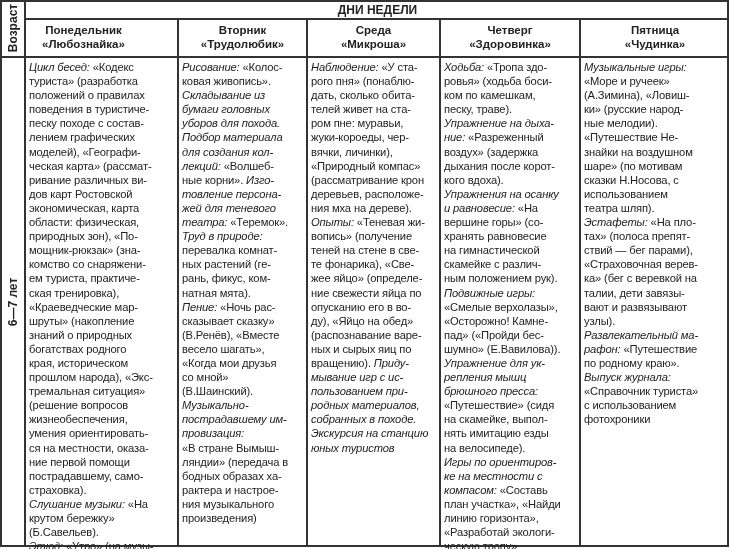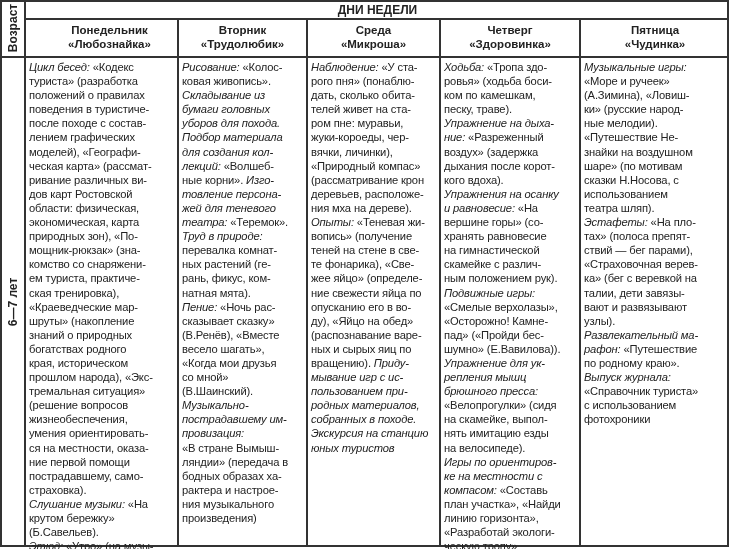--- a/index.html
+++ b/index.html
@@ -31,21 +31,21 @@
 </div>
 
 <div class="age-head">
     <span>Возраст</span>
   </div>
 <div class="age-val">
     <span>6—7 лет</span>
   </div>
 <div class="days-title">ДНИ НЕДЕЛИ</div>
 
-<div class="dayhdr" style="left:34px; width:151px;">
+<div class="dayhdr" style="left:8px; width:151px;">
   <span>Понедельник</span>
   <span>«Любознайка»</span>
 </div>
 <div class="dayhdr" style="left:179px; width:127px;">
   <span>Вторник</span>
   <span>«Трудолюбик»</span>
 </div>
 <div class="dayhdr" style="left:308px; width:131px;">
   <span>Среда</span>
   <span>«Микроша»</span>
@@ -57,28 +57,28 @@
 <div class="dayhdr" style="left:581px; width:148px;">
   <span>Пятница</span>
   <span>«Чудинка»</span>
 </div>
 
 <div class="cell" id="col0" style="left:24px; width:153px;">
     <span class="line"><i>Цикл бесед:</i><span> «Кодекс</span></span>
     <span class="line"><span>туриста» (разработка</span></span>
     <span class="line"><span>положений о правилах</span></span>
     <span class="line"><span>поведения в туристиче-</span></span>
-    <span class="line"><span>после походе с состав-</span></span>
+    <span class="line"><span>песку походе с состав-</span></span>
     <span class="line"><span>лением графических</span></span>
     <span class="line"><span>моделей), «Географи-</span></span>
     <span class="line"><span>ческая карта» (рассмат-</span></span>
     <span class="line"><span>ривание различных ви-</span></span>
     <span class="line"><span>дов карт Ростовской</span></span>
+    <span class="line"><span>экономическая, карта</span></span>
     <span class="line"><span>области: физическая,</span></span>
-    <span class="line"><span>экономическая, карта</span></span>
     <span class="line"><span>природных зон), «По-</span></span>
     <span class="line"><span>мощник-рюкзак» (зна-</span></span>
     <span class="line"><span>комство со снаряжени-</span></span>
     <span class="line"><span>ем туриста, практиче-</span></span>
     <span class="line"><span>ская тренировка),</span></span>
     <span class="line"><span>«Краеведческие мар-</span></span>
     <span class="line"><span>шруты» (накопление</span></span>
     <span class="line"><span>знаний о природных</span></span>
     <span class="line"><span>богатствах родного</span></span>
     <span class="line"><span>края, историческом</span></span>
@@ -179,21 +179,21 @@
     <span class="line"><span>скамейке с различ-</span></span>
     <span class="line"><span>ным положением рук).</span></span>
     <span class="line"><i>Подвижные игры:</i></span>
     <span class="line"><span>«Смелые верхолазы»,</span></span>
     <span class="line"><span>«Осторожно! Камне-</span></span>
     <span class="line"><span>пад» («Пройди бес-</span></span>
     <span class="line"><span>шумно» (Е.Вавилова)).</span></span>
     <span class="line"><i>Упражнение для ук-</i></span>
     <span class="line"><i>репления мышц</i></span>
     <span class="line"><i>брюшного пресса:</i></span>
-    <span class="line"><span>«Велопрогулки» (сидя</span></span>
+    <span class="line"><span>«Путешествие» (сидя</span></span>
     <span class="line"><span>на скамейке, выпол-</span></span>
     <span class="line"><span>нять имитацию езды</span></span>
     <span class="line"><span>на велосипеде).</span></span>
     <span class="line"><i>Игры по ориентиров-</i></span>
     <span class="line"><i>ке на местности с</i></span>
     <span class="line"><i>компасом:</i><span> «Составь</span></span>
     <span class="line"><span>план участка», «Найди</span></span>
     <span class="line"><span>линию горизонта»,</span></span>
     <span class="line"><span>«Разработай экологи-</span></span>
     <span class="line"><span>ческую тропу»</span></span>

